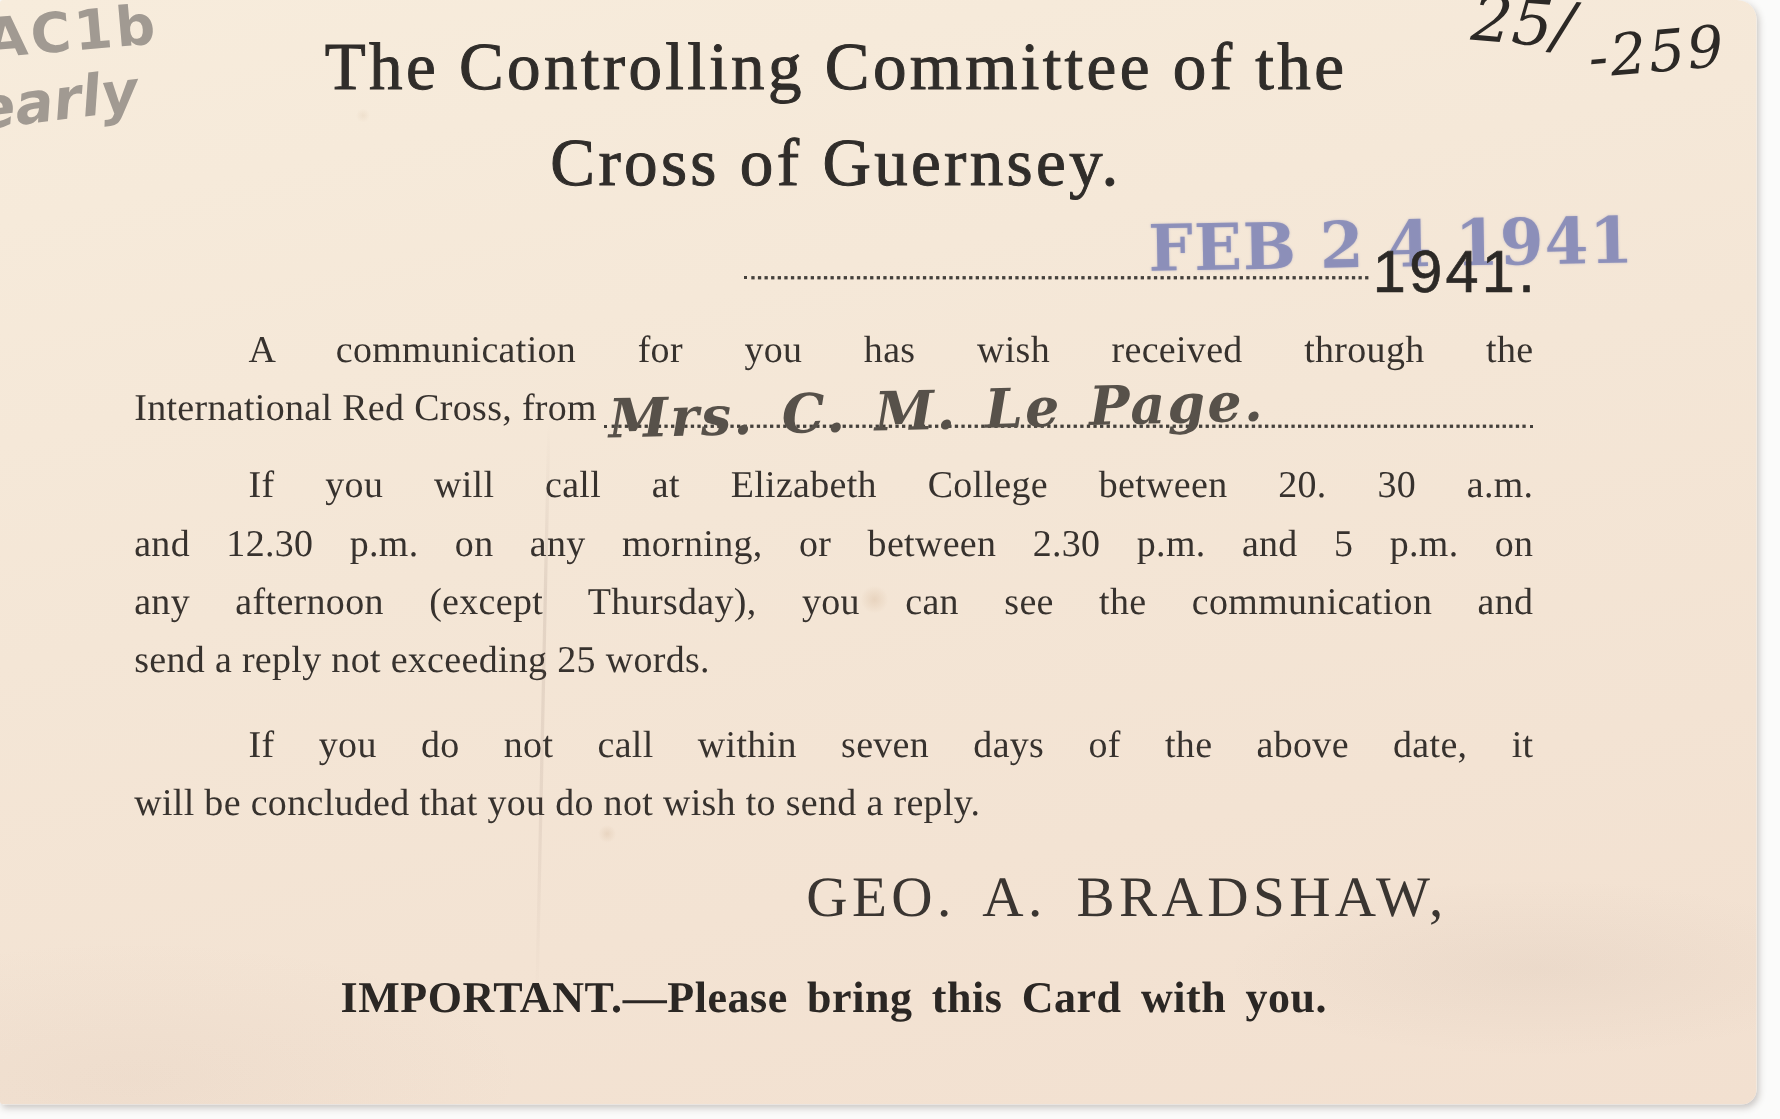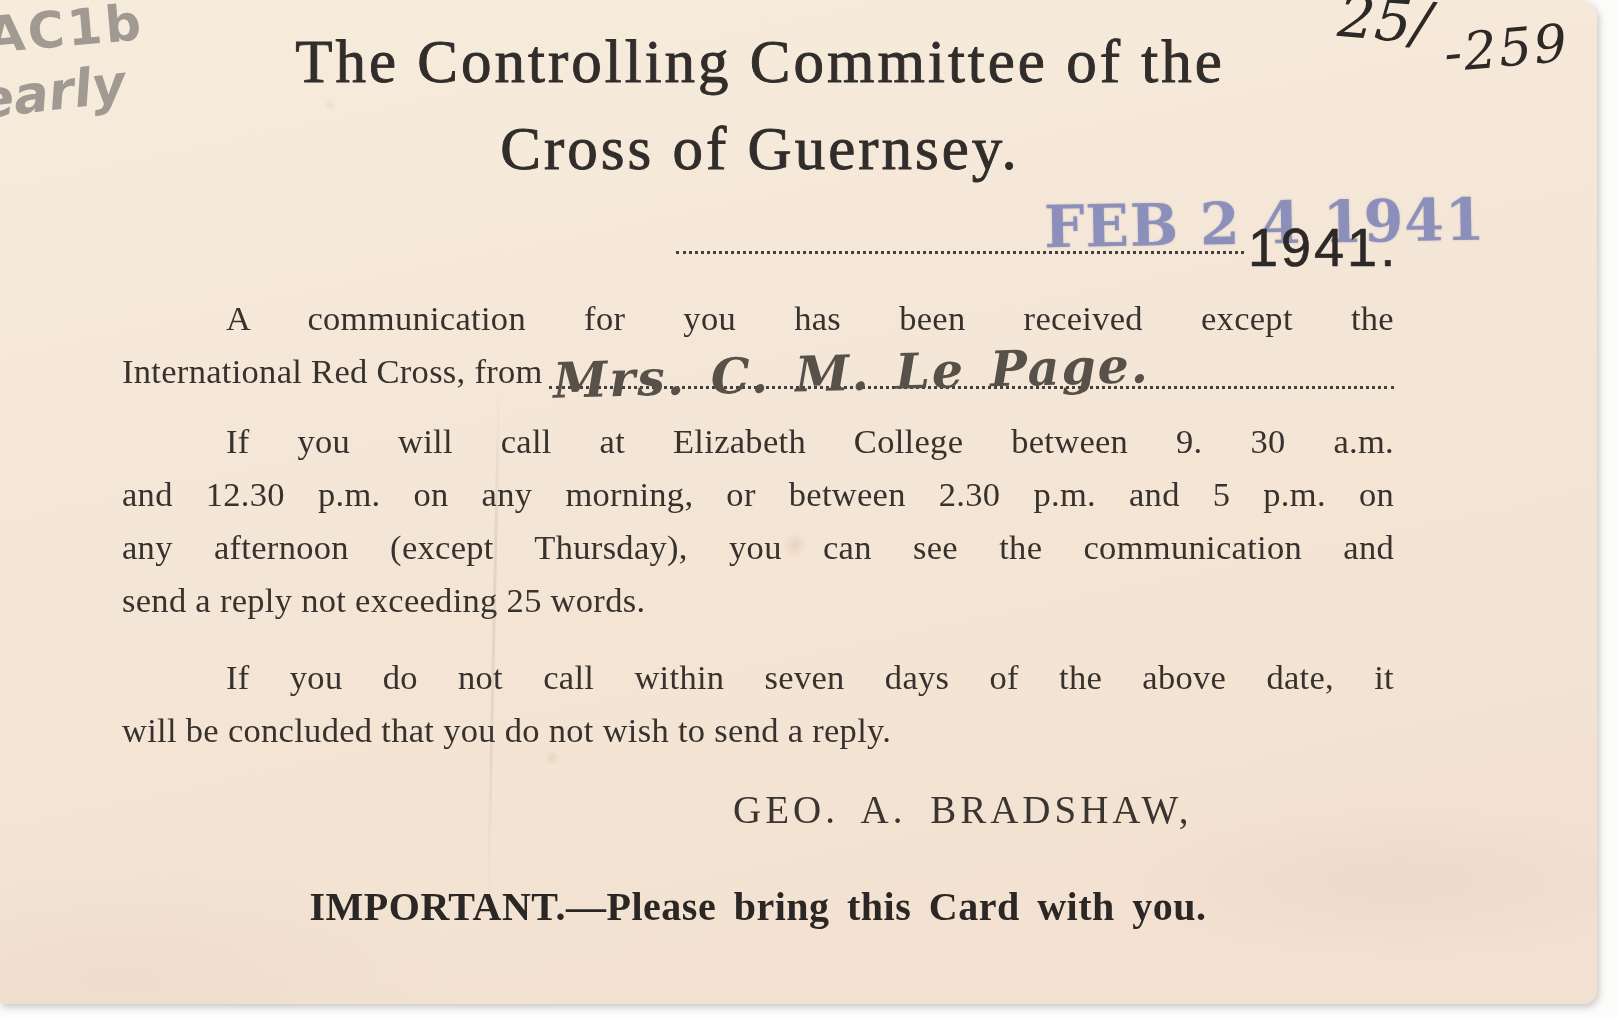--- a/index.html
+++ b/index.html
@@ -87,21 +87,21 @@
   .handwritten {
     position:absolute; left:4px; bottom:-14px;
     font-family:"DejaVu Serif", serif; font-style:italic; font-weight:bold;
     font-size:49px; letter-spacing:2px; word-spacing:6px; color:#57514a;
     transform:rotate(-1.5deg); white-space:nowrap;
   }
 
   
   .sig-name {
     position:absolute; left:733px; top:787px;
-    font-size:39px; letter-spacing:4px; word-spacing:10px; color:#3a3531;
+    font-size:52px; letter-spacing:4px; word-spacing:10px; color:#3a3531;
   }
   .sig-dept {
     position:absolute; left:874px; top:840px;
     font-size:41px; font-style:italic; letter-spacing:1px; word-spacing:8px; color:#3a3531;
   }
   .important {
     position:absolute; left:122px; top:883px; width:1272px; text-align:center;
     font-size:40px; font-weight:bold; letter-spacing:0.5px; word-spacing:7px; color:#2b2724;
   }
 </style>
@@ -121,31 +121,31 @@
     <div>Cross of Guernsey.</div>
   </div>
 
   <div class="stamp">FEB 2 4 1941</div>
   <div class="printed-year">1941.</div>
   <div class="date-dots"></div>
 
   <div class="body-text">
 
     <div class="para para-1">
-      <div class="line just indent">A communication for you has been received except the</div>
+      <div class="line just indent">A communication for you has wish received through the</div>
       <div class="line from-line">
         <span class="from-prefix">International Red Cross, from</span>
         <span class="dotfill">
           <span class="handwritten">Mrs. C. M. Le Page.</span>
         </span>
       </div>
     </div>
 
     <div class="para para-2">
-      <div class="line just indent">If you will call at Elizabeth College between 9. 30 a.m.</div>
+      <div class="line just indent">If you will call at Elizabeth College between 20. 30 a.m.</div>
       <div class="line just">and 12.30 p.m. on any morning, or between 2.30 p.m. and 5 p.m. on</div>
       <div class="line just">any afternoon (except Thursday), you can see the communication and</div>
       <div class="line">send a reply not exceeding 25 words.</div>
     </div>
 
     <div class="para para-3">
       <div class="line just indent">If you do not call within seven days of the above date, it</div>
       <div class="line">will be concluded that you do not wish to send a reply.</div>
     </div>
 

